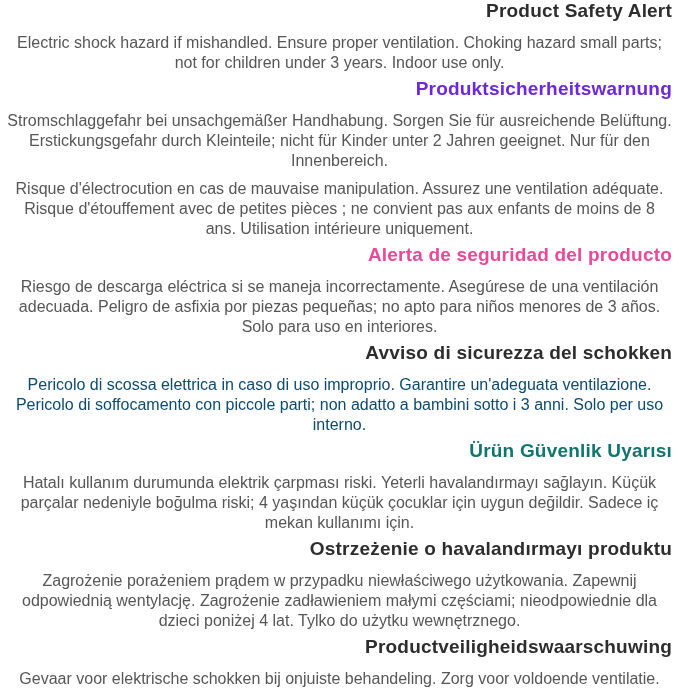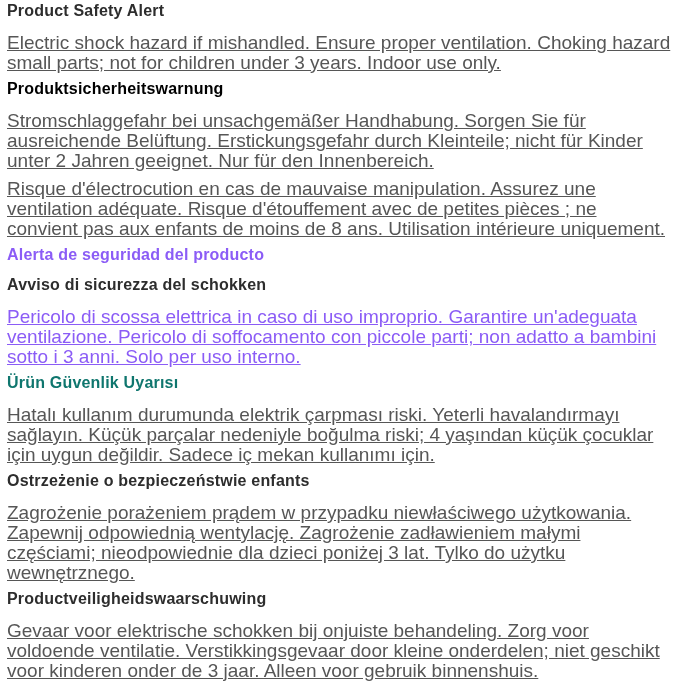--- a/index.html
+++ b/index.html
@@ -16,74 +16,74 @@
   .doc {
     box-sizing: border-box;
     width: 679px;
     padding: 3px 7px 0 7px;
   }
   .alert-section {
     margin: 0;
   }
   .alert-title {
     margin: 0 0 14px 0;
-    font-size: 16px;
+    font-size: 19px;
     line-height: 16px;
     font-weight: 700;
     letter-spacing: 0.2px;
     color: #2d2d2d;
-    text-align: left;
+    text-align: right;
   }
   .alert-body {
     margin: 0 0 8px 0;
-    font-size: 19px;
+    font-size: 16px;
     line-height: 20px;
     font-weight: 400;
     color: #565656;
-    text-align: left;
-    text-decoration: underline;
+    text-align: center;
   }
 </style>
 </head>
 <body style="background: rgb(255, 255, 255);">
 
 <div class="doc">
   <div id="sections-container">
   <section class="alert-section">
     <h2 class="alert-title" style="color: rgb(45, 45, 45);">Product Safety Alert</h2>
     <p class="alert-body" style="color: rgb(86, 86, 86);">Electric shock hazard if mishandled. Ensure proper ventilation. Choking hazard small parts; not for children under 3 years. Indoor use only.</p>
   </section>
 
   <section class="alert-section">
-    <h2 class="alert-title" style="color: #000000;">Produktsicherheitswarnung</h2>
+    <h2 class="alert-title" style="color: #6d28d9;">Produktsicherheitswarnung</h2>
     <p class="alert-body" style="color: rgb(86, 86, 86);">Stromschlaggefahr bei unsachgemäßer Handhabung. Sorgen Sie für ausreichende Belüftung. Erstickungsgefahr durch Kleinteile; nicht für Kinder unter 2 Jahren geeignet. Nur für den Innenbereich.</p>
   </section>
 
   <section class="alert-section">
     <p class="alert-body" style="color: rgb(86, 86, 86);">Risque d'électrocution en cas de mauvaise manipulation. Assurez une ventilation adéquate. Risque d'étouffement avec de petites pièces ; ne convient pas aux enfants de moins de 8 ans. Utilisation intérieure uniquement.</p>
   </section>
 
   <section class="alert-section">
-    <h2 class="alert-title" style="color: #8b5cf6; margin-top: 8px;">Alerta de seguridad del producto</h2>
+    <h2 class="alert-title" style="color: #ec4899; margin-top: 8px;">Alerta de seguridad del producto</h2>
+    <p class="alert-body" style="color: rgb(86, 86, 86);">Riesgo de descarga eléctrica si se maneja incorrectamente. Asegúrese de una ventilación adecuada. Peligro de asfixia por piezas pequeñas; no apto para niños menores de 3 años. Solo para uso en interiores.</p>
   </section>
 
   <section class="alert-section">
     <h2 class="alert-title" style="color: rgb(45, 45, 45);">Avviso di sicurezza del schokken</h2>
-    <p class="alert-body" style="color: #8b5cf6;">Pericolo di scossa elettrica in caso di uso improprio. Garantire un'adeguata ventilazione. Pericolo di soffocamento con piccole parti; non adatto a bambini sotto i 3 anni. Solo per uso interno.</p>
+    <p class="alert-body" style="color: #0c4a6e;">Pericolo di scossa elettrica in caso di uso improprio. Garantire un'adeguata ventilazione. Pericolo di soffocamento con piccole parti; non adatto a bambini sotto i 3 anni. Solo per uso interno.</p>
   </section>
 
 
   <section class="alert-section">
     <h2 class="alert-title" style="color: #0f766e;">Ürün Güvenlik Uyarısı</h2>
     <p class="alert-body" style="color: rgb(86, 86, 86);">Hatalı kullanım durumunda elektrik çarpması riski. Yeterli havalandırmayı sağlayın. Küçük parçalar nedeniyle boğulma riski; 4 yaşından küçük çocuklar için uygun değildir. Sadece iç mekan kullanımı için.</p>
   </section>
 
   <section class="alert-section">
-    <h2 class="alert-title" style="color: rgb(45, 45, 45);">Ostrzeżenie o bezpieczeństwie enfants</h2>
-    <p class="alert-body" style="color: rgb(86, 86, 86);">Zagrożenie porażeniem prądem w przypadku niewłaściwego użytkowania. Zapewnij odpowiednią wentylację. Zagrożenie zadławieniem małymi częściami; nieodpowiednie dla dzieci poniżej 3 lat. Tylko do użytku wewnętrznego.</p>
+    <h2 class="alert-title" style="color: rgb(45, 45, 45);">Ostrzeżenie o havalandırmayı produktu</h2>
+    <p class="alert-body" style="color: rgb(86, 86, 86);">Zagrożenie porażeniem prądem w przypadku niewłaściwego użytkowania. Zapewnij odpowiednią wentylację. Zagrożenie zadławieniem małymi częściami; nieodpowiednie dla dzieci poniżej 4 lat. Tylko do użytku wewnętrznego.</p>
   </section>
 
   <section class="alert-section">
     <h2 class="alert-title" style="color: rgb(45, 45, 45);">Productveiligheidswaarschuwing</h2>
     <p class="alert-body" style="color: rgb(86, 86, 86);">Gevaar voor elektrische schokken bij onjuiste behandeling. Zorg voor voldoende ventilatie. Verstikkingsgevaar door kleine onderdelen; niet geschikt voor kinderen onder de 3 jaar. Alleen voor gebruik binnenshuis.</p>
   </section>
 </div>
 </div>
 
 </body></html>

